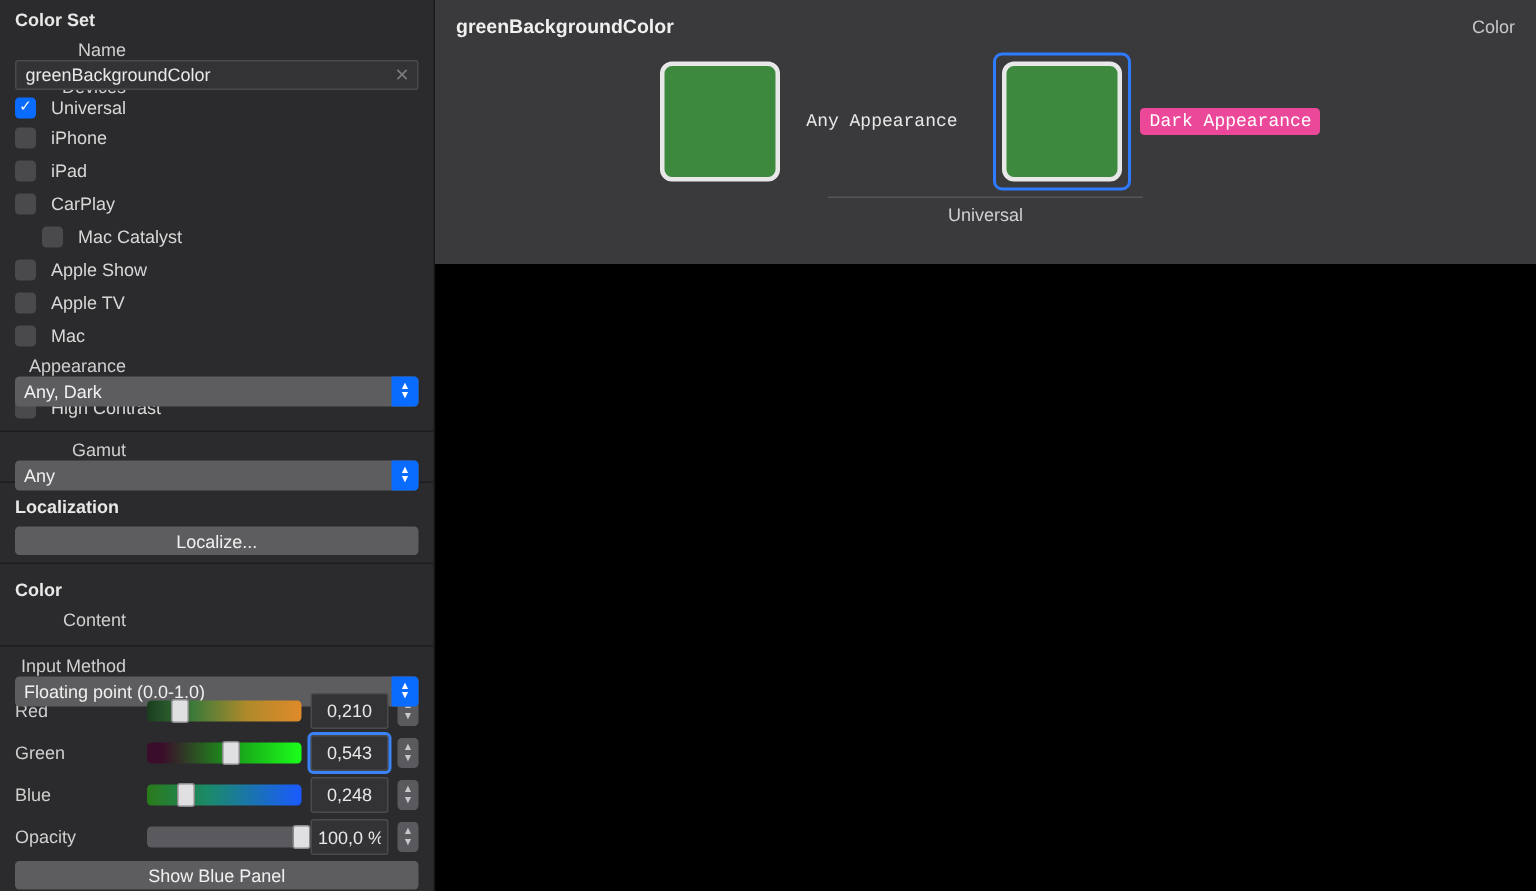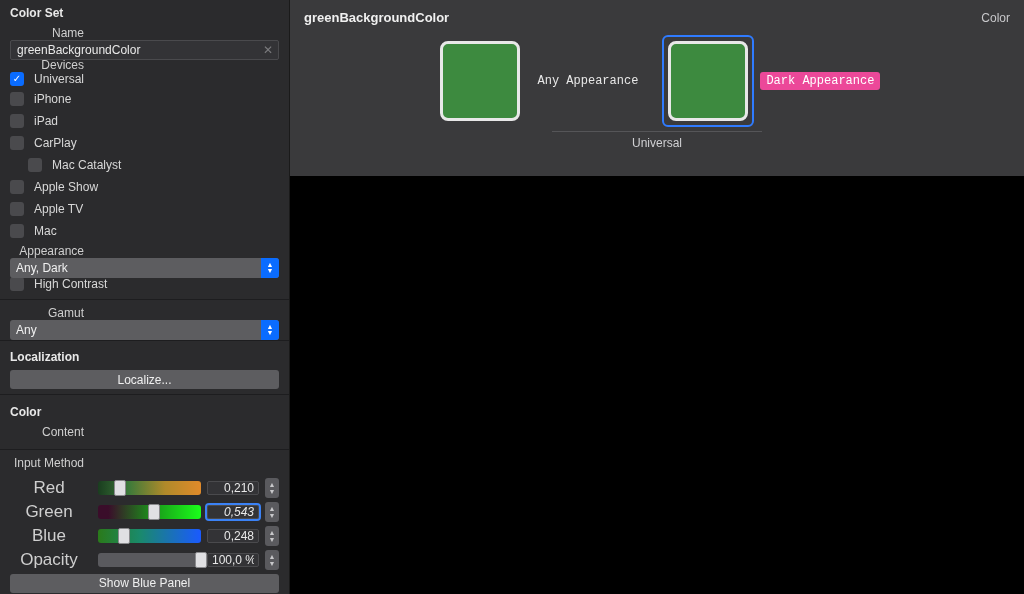--- a/index.html
+++ b/index.html
@@ -141,24 +141,24 @@
   }
   .slider-row {
     display: flex;
     align-items: center;
     padding: 2px 10px;
     min-height: 24px;
     gap: 6px;
   }
   .slider-label {
     width: 82px;
-    text-align: center;
+    text-align: left;
     padding-right: 4px;
     color: #cfcfcf;
-    font-size: 17px;
+    font-size: 12px;
   }
   .slider-track {
     flex: 1;
     height: 14px;
     border-radius: 3px;
     position: relative;
     cursor: pointer;
   }
   .slider-track.red { background: linear-gradient(to right, #1a3d1f, #3d7a3a 30%, #b08a2a 65%, #e08a2a); }
   .slider-track.green { background: linear-gradient(to right, #3a0d2a, #3a0d2a 10%, #1a9a1a, #1aff1a); }
@@ -173,30 +173,29 @@
     border: 1px solid #8a8a8d;
     border-radius: 2px;
     transform: translateX(-50%);
   }
   .slider-value {
     width: 52px;
     background: #333336;
     border: 1px solid #4a4a4d;
     border-radius: 2px;
     color: #e8e8e8;
-    height: 14px;
+    height: 24px;
     padding: 0 4px;
     font-size: 12px;
-    text-align: right;
+    text-align: center;
     position: relative;
   }
   .slider-value.focused {
     outline: 2px solid #3b82f6;
     outline-offset: 0;
-    font-style: italic;
   }
   .stepper {
     width: 14px;
     height: 20px;
     background: #5a5a5e;
     border-radius: 3px;
     display: flex;
     flex-direction: column;
     align-items: center;
     justify-content: center;
@@ -404,20 +403,26 @@
   <div class="section-header">Color</div>
 
   <div class="row">
     <div class="row-label">Content</div>
   </div>
 
   <div class="divider"></div>
 
   <div class="row">
     <div class="row-label">Input Method</div>
+    <div class="row-body">
+      <div class="select">
+        <span>Floating point (0.0-1.0)</span>
+        <span class="select-arrows">▲<br>▼</span>
+      </div>
+    </div>
   </div>
 
   <div id="channels-block">
       <div class="slider-row">
         <div class="slider-label">Red</div>
         <div class="slider-track red">
           <div class="slider-thumb" style="left: 21%;"></div>
         </div>
         <input class="slider-value" value="0,210" style="">
         <div class="stepper">▲<br>▼</div>

